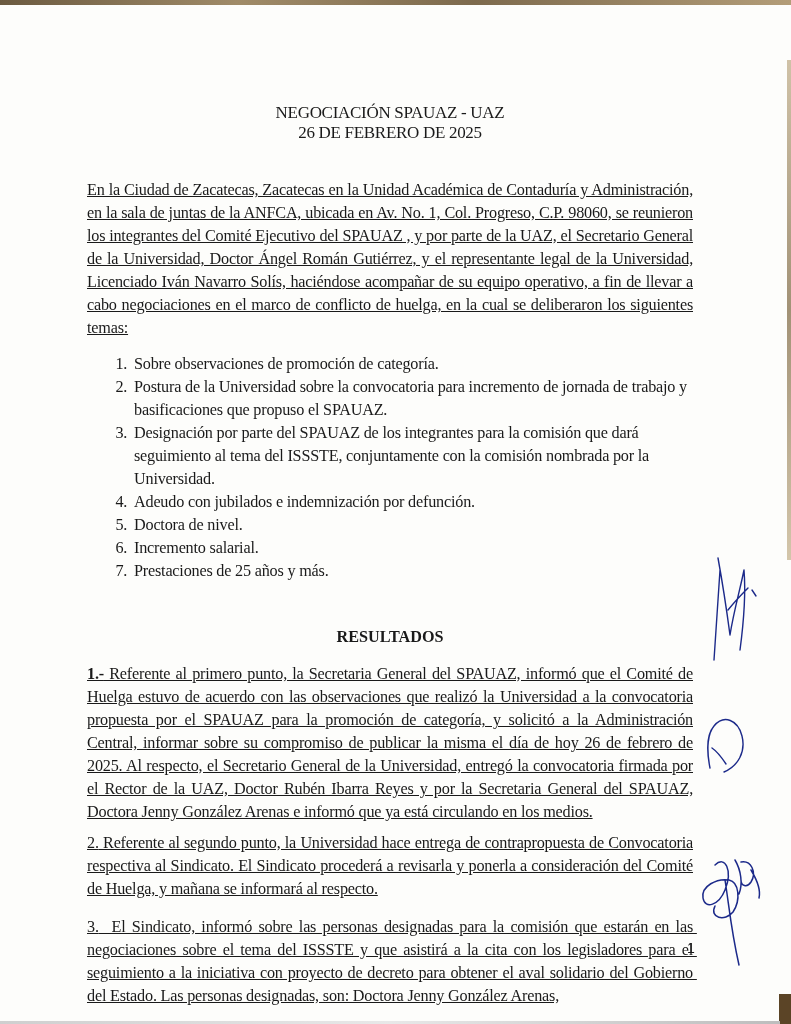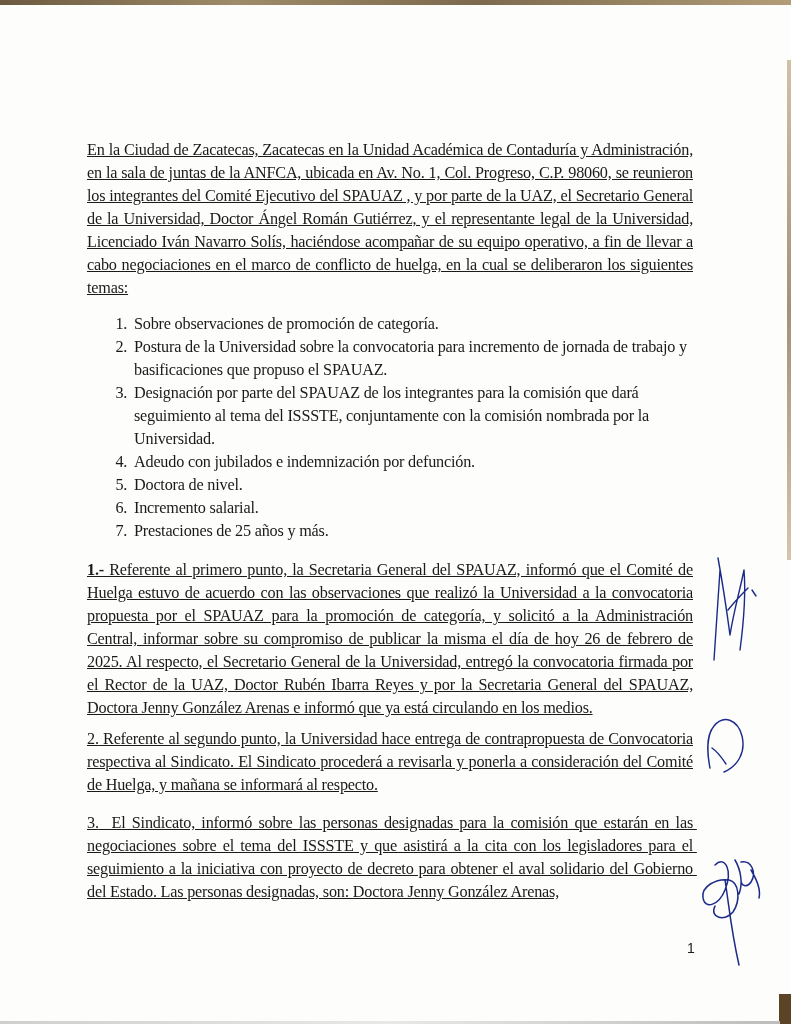--- a/index.html
+++ b/index.html
@@ -37,34 +37,37 @@
 </head>
 <body>
 
 <div class="scan-top"></div>
 <div class="scan-right"></div>
 <div class="scan-corner"></div>
 <div class="scan-bottom"></div>
 
 <div class="page">
   <div class="title">
+    <div>NEGOCIACIÓN SPAUAZ - UAZ</div>
+    <div>26 DE FEBRERO DE 2025</div>
   </div>
 
   <p class="para intro">En la Ciudad de Zacatecas, Zacatecas en la Unidad Académica de Contaduría y Administración, en la sala de juntas de la ANFCA, ubicada en Av. No. 1, Col. Progreso, C.P. 98060, se reunieron los integrantes del Comité Ejecutivo del SPAUAZ , y por parte de la UAZ, el Secretario General de la Universidad, Doctor Ángel Román Gutiérrez, y el representante legal de la Universidad, Licenciado Iván Navarro Solís, haciéndose acompañar de su equipo operativo, a fin de llevar a cabo negociaciones en el marco de conflicto de huelga, en la cual se deliberaron los siguientes temas:</p>
 
   <ol class="topics">
     <li>Sobre observaciones de promoción de categoría.</li>
     <li>Postura de la Universidad sobre la convocatoria para incremento de jornada de trabajo y basificaciones que propuso el SPAUAZ.</li>
     <li>Designación por parte del SPAUAZ de los integrantes para la comisión que dará seguimiento al tema del ISSSTE, conjuntamente con la comisión nombrada por la Universidad.</li>
     <li>Adeudo con jubilados e indemnización por defunción.</li>
     <li>Doctora de nivel.</li>
     <li>Incremento salarial.</li>
     <li>Prestaciones de 25 años y más.</li>
   </ol>
 
+  <div class="results-heading">RESULTADOS</div>
 
   <p class="para r1"><span class="bold-num">1.-</span><span> Referente al primero punto, la Secretaria General del SPAUAZ, informó que el Comité de Huelga estuvo de acuerdo con las observaciones que realizó la Universidad a la convocatoria propuesta por el SPAUAZ para la promoción de categoría, y solicitó a la Administración Central, informar sobre su compromiso de publicar la misma el día de hoy 26 de febrero de 2025. Al respecto, el Secretario General de la Universidad, entregó la convocatoria firmada por el Rector de la UAZ, Doctor Rubén Ibarra Reyes y por la Secretaria General del SPAUAZ, Doctora Jenny González Arenas e informó que ya está circulando en los medios.</span></p>
 
   <p class="para r2"><span>2.</span><span> Referente al segundo punto, la Universidad hace entrega de contrapropuesta de Convocatoria respectiva al Sindicato. El Sindicato procederá a revisarla y ponerla a consideración del Comité de Huelga, y mañana se informará al respecto.</span></p>
 
   <p class="para r3"><span>3.</span><span style="white-space: pre-wrap;">  El Sindicato, informó sobre las personas designadas para la comisión que estarán en las negociaciones sobre el tema del ISSSTE y que asistirá a la cita con los legisladores para el seguimiento a la iniciativa con proyecto de decreto para obtener el aval solidario del Gobierno del Estado. Las personas designadas, son: Doctora Jenny González Arenas,</span></p>
 </div>
 
 <div class="page-number">1</div>
 

